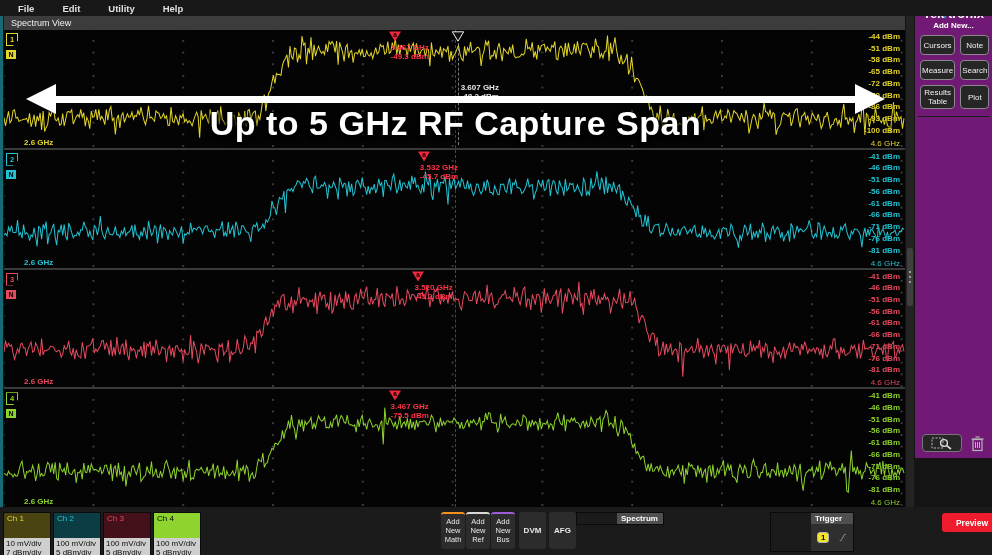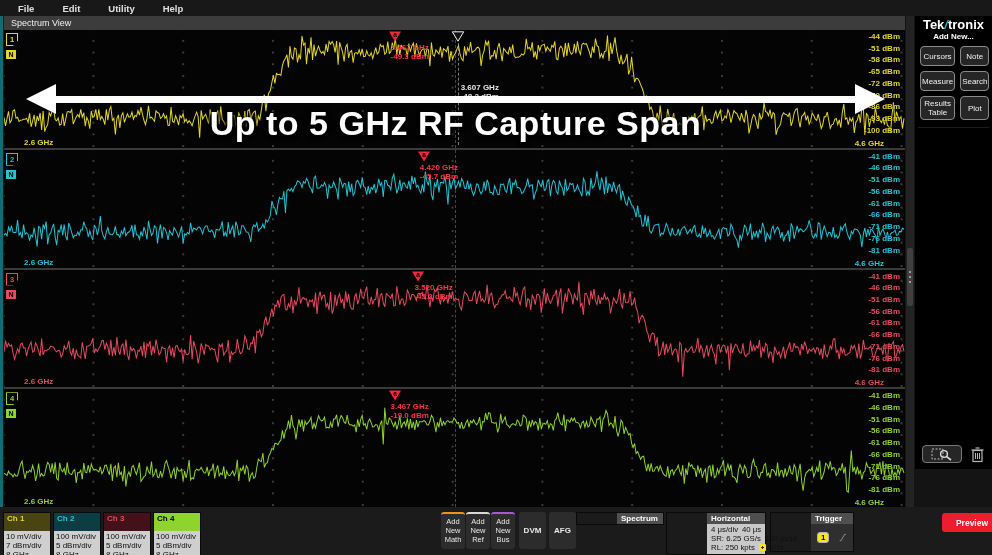--- a/index.html
+++ b/index.html
@@ -23,21 +23,21 @@
   .spec-panel { flex:1; position:relative; overflow:hidden; background-color:#040404;
       background-image:radial-gradient(circle,#3a3a3a 0.8px,transparent 1.4px);
       background-size:89.8px 11.7px; background-position:44.5px 5px; }
   .ch1 { --c:#e3d62a; } .ch2 { --c:#22c4d4; } .ch3 { --c:#e64a5f; } .ch4 { --c:#8fd32e; }
   .cfline { position:absolute; left:50%; top:0; bottom:0; width:0; border-left:1px dashed #565656; opacity:.8; }
   .trace { position:absolute; inset:0; width:100%; height:100%; }
   .dbcol { position:absolute; top:2px; bottom:13px; right:5px; display:flex; flex-direction:column;
            justify-content:space-between; align-items:flex-end; font-size:8px; font-weight:bold;
            color:var(--c); text-shadow:0 0 2px #000; z-index:3; }
   .fstart { position:absolute; left:20px; bottom:1px; font-size:8px; font-weight:bold; color:var(--c); z-index:3;}
-  .fstop  { position:absolute; right:21px; bottom:0; font-size:8px; font-weight:bold; color:var(--c); z-index:3;}
+  .fstop  { position:absolute; right:5px; bottom:0; font-size:8px; font-weight:normal; color:var(--c); z-index:3;}
   .flag { position:absolute; left:2px; top:3px; width:12px; height:13px; border:1.5px solid var(--c);
           color:var(--c); font-size:7.5px; font-weight:bold; display:flex; align-items:center;
           justify-content:center; background:#000; z-index:3;
           clip-path:polygon(0 0,100% 0,100% 58%,58% 100%,0 100%); }
   .nbadge { position:absolute; left:2px; top:20px; width:10px; height:9px; background:var(--c);
             color:#000; font-size:7px; font-weight:bold; display:flex; align-items:center;
             justify-content:center; z-index:3; }
   .marker { position:absolute; top:1px; width:0; z-index:4; }
   .mtri { overflow:visible; transform:translateX(-6.5px); display:block; }
   .tri-red { fill:#f5273d; stroke:none; }
@@ -60,38 +60,38 @@
                  text-shadow:2px 2px 3px rgba(0,0,0,.95), -2px 2px 3px rgba(0,0,0,.95), 0 0 6px #000; }
 
   
   .vscroll { position:absolute; left:906px; top:16px; width:8px; height:491px; background:#232323; }
   .vthumb { position:absolute; top:232px; left:1px; width:6px; height:58px; background:#3f3f3f;
             border-radius:2px; display:flex; flex-direction:column; align-items:center;
             justify-content:center; gap:3px; }
   .vthumb i { width:2px; height:2px; background:#9a9a9a; display:block; }
 
   
-  .rpanel { position:absolute; left:915px; top:15px; width:77px; height:454px; background:#000000; }
+  .rpanel { position:absolute; left:915px; top:4px; width:77px; height:454px; background:#701a75; }
   .logo { margin-top:2px; text-align:center; font-size:13px; font-weight:bold; color:#fff; }
   .logo .slash { color:#19b7c6; font-style:italic; }
   .addnew { text-align:center; font-size:8px; font-weight:bold; color:#fff; }
   .btn-grid { display:grid; grid-template-columns:1fr 1fr; gap:5px; padding:5px 5px 6px; }
   .rbtn { background:#262626; border:1px solid #8a8a8a; border-radius:4px; color:#f0f0f0;
           font-size:8px; min-height:20px; display:flex; align-items:center; justify-content:center;
           text-align:center; padding:2px 1px; line-height:9px; }
   .rdivider { border-top:1px solid #1c1c1c; margin:1px 3px; }
   .rtools { position:absolute; bottom:6px; left:0; right:0; display:flex; align-items:center;
             justify-content:space-evenly; }
   .zoombtn { width:40px; height:18px; border:1px solid #777; border-radius:4px; background:#262626;
              display:flex; align-items:center; justify-content:center; }
 
   
   .bottombar { position:absolute; left:0; top:507px; width:992px; height:48px; background:#1b1b1b; }
   .chbadge { position:absolute; top:5px; width:48px; border:1px solid #0a0a0a; }
-  .chbadge .hd { height:18px; font-size:8px; font-weight:bold; padding:0 3px; line-height:11px; }
+  .chbadge .hd { height:25px; font-size:8px; font-weight:normal; padding:0 3px; line-height:11px; }
   .hd-ch1 { background:#4a4412; color:#e3d62a; }
   .hd-ch2 { background:#0d3d44; color:#22c4d4; }
   .hd-ch3 { background:#44101a; color:#e64a5f; }
   .hd-ch4 { background:#8fd32e; color:#000; }
   .chbadge .bd { background:#cfcfcf; color:#0d0d0d; font-size:8px; line-height:9px; padding:1px 2px 2px; }
   .addbtn { position:absolute; top:5px; width:24px; height:37px; background:#2c2c2c; border-radius:3px;
             color:#e8e8e8; font-size:7.5px; line-height:9px; text-align:center; padding-top:3px;
             border-top:2px solid #888; }
   .fnbtn { position:absolute; top:5px; width:27px; height:37px; background:#2c2c2c; border-radius:3px;
            color:#e8e8e8; font-size:8px; font-weight:bold; display:flex; align-items:center;
@@ -190,21 +190,21 @@
           <span>-81 dBm</span>
         </div>
       <span class="fstart">2.6 GHz</span>
       <span class="fstop">4.6 GHz</span>
       <div class="marker" style="left:46.6%">
         <svg class="mtri" width="13" height="11" viewBox="0 0 13 11">
           <path class="tri-red" d="M0.5 0.5 H12.5 L6.5 10.5 Z"></path>
             <text class="tri-label" x="6.5" y="6">a</text>
         </svg>
         <div class="mtext">
-          <span>4.420 GHz</span><br><span>-45.7 dBm</span>
+          <span>3.532 GHz</span><br><span>-45.7 dBm</span>
         </div>
       </div>
     </div>
 
     <div class="spec-panel ch3">
       <div class="cfline"></div>
       <svg class="trace" viewBox="0 0 898 118" preserveAspectRatio="none">
           <polyline points="0.0,81.9 1.5,70.8 3.0,77.2 4.5,73.5 6.0,76.3 7.5,75.0 9.0,83.1 10.5,89.4 12.0,84.2 13.5,78.9 15.0,82.8 16.5,74.4 18.0,73.2 19.5,78.1 21.0,77.9 22.5,86.0 24.0,79.4 25.5,75.5 27.0,72.2 28.5,82.3 30.0,81.3 31.5,73.0 33.0,76.3 34.5,81.3 36.0,86.4 37.5,68.8 39.0,85.1 40.5,80.5 42.0,81.2 43.5,79.9 45.0,79.0 46.5,76.2 48.0,76.8 49.5,77.4 51.0,80.7 52.5,82.0 54.0,80.5 55.5,81.1 57.0,87.3 58.5,84.4 60.0,76.0 61.5,79.5 63.0,77.7 64.5,71.0 66.0,82.2 67.5,85.3 69.0,78.3 70.5,89.4 72.0,79.8 73.5,85.3 75.0,86.7 76.5,88.2 78.0,72.4 79.5,80.6 81.0,89.1 82.5,76.3 84.0,76.2 85.5,75.6 87.0,73.5 88.5,68.6 90.0,83.3 91.5,79.2 93.0,81.9 94.5,78.4 96.0,76.3 97.5,70.9 99.0,70.8 100.5,79.8 102.0,73.4 103.5,76.8 105.0,85.3 106.5,70.0 108.0,86.3 109.5,77.3 111.0,85.7 112.5,67.2 114.0,80.3 115.5,84.9 117.0,75.9 118.5,74.1 120.0,85.0 121.5,69.8 123.0,84.6 124.5,90.4 126.0,76.7 127.5,80.9 129.0,78.8 130.5,80.6 132.0,88.7 133.5,80.4 135.0,81.4 136.5,76.2 138.0,86.3 139.5,71.9 141.0,88.1 142.5,74.0 144.0,76.2 145.5,71.3 147.0,85.6 148.5,76.1 150.0,83.4 151.5,69.7 153.0,77.2 154.5,85.0 156.0,83.0 157.5,77.1 159.0,78.4 160.5,78.6 162.0,92.5 163.5,78.7 165.0,75.9 166.5,85.8 168.0,77.8 169.5,87.9 171.0,76.5 172.5,75.7 174.0,79.8 175.5,82.0 177.0,79.2 178.5,91.9 180.0,79.6 181.5,84.4 183.0,84.9 184.5,83.2 186.0,65.3 187.5,89.5 189.0,71.2 190.5,77.1 192.0,82.1 193.5,93.5 195.0,86.3 196.5,73.6 198.0,78.0 199.5,84.9 201.0,74.6 202.5,76.1 204.0,76.1 205.5,80.2 207.0,78.1 208.5,79.7 210.0,79.5 211.5,87.0 213.0,92.6 214.5,74.6 216.0,77.0 217.5,74.1 219.0,85.3 220.5,82.3 222.0,81.0 223.5,70.2 225.0,92.6 226.5,81.8 228.0,84.7 229.5,82.8 231.0,82.4 232.5,69.3 234.0,78.4 235.5,83.8 237.0,82.8 238.5,77.7 240.0,66.0 241.5,69.7 243.0,79.1 244.5,79.6 246.0,72.9 247.5,73.6 249.0,66.6 250.5,83.5 252.0,61.4 253.5,62.7 255.0,59.9 256.5,66.8 258.0,63.8 259.5,51.7 261.0,47.2 262.5,54.8 264.0,52.7 265.5,44.9 267.0,38.7 268.5,46.3 270.0,35.1 271.5,36.5 273.0,30.2 274.5,37.8 276.0,27.5 277.5,25.2 279.0,24.5 280.5,39.3 282.0,40.0 283.5,33.8 285.0,37.0 286.5,26.6 288.0,43.2 289.5,30.1 291.0,35.0 292.5,29.5 294.0,17.3 295.5,33.6 297.0,28.8 298.5,27.6 300.0,29.4 301.5,28.9 303.0,37.2 304.5,30.3 306.0,31.6 307.5,29.9 309.0,37.6 310.5,22.7 312.0,44.1 313.5,28.0 315.0,21.7 316.5,29.7 318.0,25.5 319.5,25.2 321.0,36.7 322.5,33.5 324.0,40.2 325.5,21.9 327.0,43.8 328.5,39.3 330.0,24.9 331.5,36.0 333.0,27.5 334.5,23.8 336.0,33.2 337.5,29.0 339.0,38.7 340.5,21.4 342.0,32.5 343.5,24.0 345.0,35.9 346.5,39.1 348.0,39.2 349.5,26.5 351.0,23.8 352.5,34.2 354.0,29.0 355.5,18.8 357.0,27.0 358.5,28.7 360.0,21.3 361.5,16.7 363.0,32.8 364.5,34.4 366.0,26.8 367.5,34.5 369.0,29.7 370.5,29.4 372.0,18.1 373.5,37.3 375.0,25.1 376.5,23.6 378.0,33.0 379.5,37.0 381.0,23.7 382.5,25.1 384.0,26.5 385.5,28.3 387.0,23.5 388.5,36.0 390.0,35.7 391.5,16.2 393.0,25.8 394.5,34.8 396.0,29.3 397.5,28.9 399.0,35.5 400.5,33.4 402.0,20.1 403.5,23.4 405.0,30.1 406.5,24.6 408.0,24.5 409.5,26.4 411.0,30.5 412.5,23.9 414.0,23.4 415.5,23.9 417.0,22.4 418.5,27.0 420.0,29.0 421.5,15.0 423.0,25.4 424.5,37.3 426.0,25.6 427.5,31.7 429.0,19.6 430.5,21.8 432.0,17.5 433.5,27.7 435.0,34.5 436.5,24.6 438.0,31.4 439.5,29.1 441.0,26.5 442.5,33.7 444.0,22.4 445.5,28.4 447.0,21.7 448.5,30.9 450.0,28.3 451.5,29.5 453.0,29.3 454.5,37.0 456.0,39.9 457.5,29.5 459.0,21.8 460.5,23.5 462.0,25.4 463.5,30.6 465.0,30.5 466.5,30.8 468.0,23.7 469.5,21.2 471.0,34.1 472.5,26.7 474.0,20.8 475.5,30.9 477.0,28.8 478.5,32.2 480.0,29.6 481.5,14.9 483.0,34.1 484.5,24.7 486.0,23.2 487.5,32.8 489.0,37.9 490.5,34.5 492.0,34.4 493.5,28.8 495.0,28.1 496.5,24.8 498.0,24.9 499.5,20.6 501.0,28.4 502.5,28.3 504.0,26.9 505.5,29.7 507.0,31.6 508.5,17.2 510.0,26.4 511.5,22.7 513.0,30.5 514.5,34.6 516.0,26.7 517.5,18.9 519.0,17.0 520.5,37.4 522.0,28.9 523.5,29.9 525.0,40.1 526.5,25.2 528.0,28.3 529.5,34.7 531.0,24.7 532.5,24.4 534.0,27.0 535.5,42.8 537.0,31.4 538.5,18.4 540.0,33.7 541.5,23.0 543.0,29.8 544.5,33.4 546.0,30.3 547.5,25.7 549.0,25.0 550.5,19.8 552.0,36.7 553.5,24.1 555.0,18.3 556.5,43.6 558.0,32.4 559.5,23.3 561.0,32.1 562.5,18.5 564.0,22.1 565.5,25.2 567.0,34.5 568.5,24.1 570.0,28.0 571.5,30.2 573.0,11.9 574.5,36.2 576.0,33.5 577.5,44.8 579.0,23.7 580.5,23.5 582.0,28.2 583.5,35.1 585.0,20.6 586.5,29.2 588.0,19.0 589.5,31.2 591.0,34.5 592.5,25.3 594.0,34.1 595.5,27.9 597.0,29.5 598.5,23.8 600.0,29.5 601.5,27.4 603.0,31.0 604.5,43.5 606.0,35.8 607.5,27.8 609.0,30.9 610.5,33.2 612.0,28.6 613.5,18.9 615.0,34.0 616.5,38.6 618.0,23.0 619.5,32.7 621.0,32.9 622.5,31.8 624.0,21.0 625.5,35.1 627.0,33.6 628.5,27.7 630.0,37.6 631.5,41.6 633.0,53.2 634.5,47.8 636.0,45.5 637.5,47.3 639.0,52.4 640.5,60.6 642.0,64.8 643.5,72.4 645.0,64.9 646.5,63.1 648.0,64.1 649.5,76.2 651.0,67.2 652.5,86.0 654.0,84.9 655.5,79.2 657.0,71.8 658.5,85.0 660.0,74.1 661.5,82.1 663.0,79.2 664.5,73.6 666.0,85.4 667.5,81.2 669.0,79.1 670.5,80.3 672.0,92.4 673.5,72.6 675.0,75.0 676.5,107.0 678.0,82.7 679.5,78.8 681.0,82.3 682.5,80.9 684.0,78.4 685.5,76.5 687.0,82.6 688.5,82.3 690.0,78.0 691.5,68.2 693.0,82.7 694.5,75.8 696.0,79.3 697.5,88.4 699.0,81.4 700.5,75.4 702.0,86.6 703.5,79.0 705.0,74.9 706.5,81.6 708.0,84.4 709.5,94.7 711.0,75.9 712.5,74.8 714.0,82.7 715.5,77.2 717.0,75.1 718.5,76.2 720.0,83.5 721.5,75.9 723.0,100.4 724.5,73.5 726.0,83.4 727.5,77.9 729.0,74.5 730.5,75.6 732.0,80.2 733.5,82.9 735.0,83.2 736.5,73.4 738.0,84.7 739.5,86.8 741.0,84.1 742.5,83.9 744.0,70.6 745.5,81.9 747.0,75.6 748.5,80.6 750.0,76.3 751.5,78.2 753.0,70.3 754.5,87.8 756.0,78.0 757.5,81.9 759.0,73.7 760.5,75.7 762.0,88.3 763.5,81.9 765.0,83.0 766.5,93.2 768.0,76.8 769.5,80.8 771.0,84.6 772.5,82.0 774.0,87.8 775.5,82.6 777.0,76.9 778.5,88.9 780.0,81.5 781.5,78.0 783.0,72.6 784.5,81.4 786.0,81.4 787.5,73.3 789.0,77.9 790.5,76.7 792.0,78.3 793.5,85.3 795.0,74.2 796.5,80.2 798.0,71.8 799.5,76.4 801.0,84.0 802.5,79.1 804.0,81.0 805.5,79.9 807.0,78.4 808.5,83.0 810.0,77.8 811.5,78.6 813.0,85.4 814.5,78.7 816.0,88.8 817.5,74.7 819.0,84.4 820.5,87.0 822.0,82.1 823.5,75.9 825.0,79.1 826.5,69.3 828.0,68.9 829.5,82.4 831.0,80.6 832.5,89.3 834.0,76.9 835.5,82.9 837.0,79.1 838.5,85.6 840.0,85.1 841.5,83.5 843.0,82.9 844.5,75.7 846.0,79.0 847.5,75.5 849.0,80.2 850.5,88.5 852.0,73.7 853.5,88.7 855.0,82.9 856.5,70.1 858.0,79.3 859.5,78.2 861.0,79.3 862.5,77.7 864.0,76.2 865.5,84.0 867.0,90.1 868.5,83.0 870.0,79.6 871.5,76.3 873.0,79.7 874.5,78.2 876.0,84.9 877.5,73.8 879.0,84.0 880.5,91.9 882.0,73.0 883.5,78.3 885.0,74.1 886.5,71.9 888.0,88.1 889.5,85.5 891.0,78.6 892.5,83.2 894.0,77.2 895.5,75.0 897.0,81.6" fill="none" stroke="#e64a5f" stroke-width="1"></polyline>
         </svg>
       <div class="flag">3</div>
@@ -254,21 +254,21 @@
           <span>-81 dBm</span>
         </div>
       <span class="fstart">2.6 GHz</span>
       <span class="fstop">4.6 GHz</span>
       <div class="marker" style="left:43.35%">
         <svg class="mtri" width="13" height="11" viewBox="0 0 13 11">
           <path class="tri-red" d="M0.5 0.5 H12.5 L6.5 10.5 Z"></path>
             <text class="tri-label" x="6.5" y="6">a</text>
         </svg>
         <div class="mtext">
-          <span>3.467 GHz</span><br><span>-19.0 dBm</span>
+          <span>3.467 GHz</span><br><span>-75.5 dBm</span>
         </div>
       </div>
     </div>
   </div>
 
   <div class="banner">
     <div class="head-l"></div>
     <div class="shaft"></div>
     <div class="head-r"></div>
     <div class="banner-text">Up to 5 GHz RF Capture Span</div>
@@ -368,37 +368,20 @@
       <div>Bus</div>
   </div>
 
   <div class="fnbtn" style="left:519px">DVM</div>
   <div class="fnbtn" style="left:549px">AFG</div>
 
   <div class="infobadge" style="left:576px;width:88px">
     <div class="hd">Spectrum</div>
   </div>
 
-  <div class="infobadge" style="left:666px;width:100px">
-    <div class="hd">Horizontal</div>
-    <div class="bd">
-      <div class="brow">
-          <span>4 μs/div</span>
-          <span>40 μs</span>
-        </div>
-      <div class="brow">
-          <span>SR: 6.25 GS/s</span>
-          <span>160 ps/pt</span>
-        </div>
-      <div class="brow">
-          <span>RL: 250 kpts</span>
-          <span><i class="posicon"></i><span>50%</span></span>
-        </div>
-    </div>
-  </div>
 
   <div class="infobadge" style="left:770px;width:84px">
     <div class="hd">Trigger</div>
     <div class="bd trigbd">
       <span class="trig-pill">1</span>
       <svg width="11" height="11" viewBox="0 0 11 11">
         <polyline points="1,10 3,10 8,1 10,1" fill="none" stroke="#999" stroke-width="1.3"></polyline>
       </svg>
     </div>
   </div>

